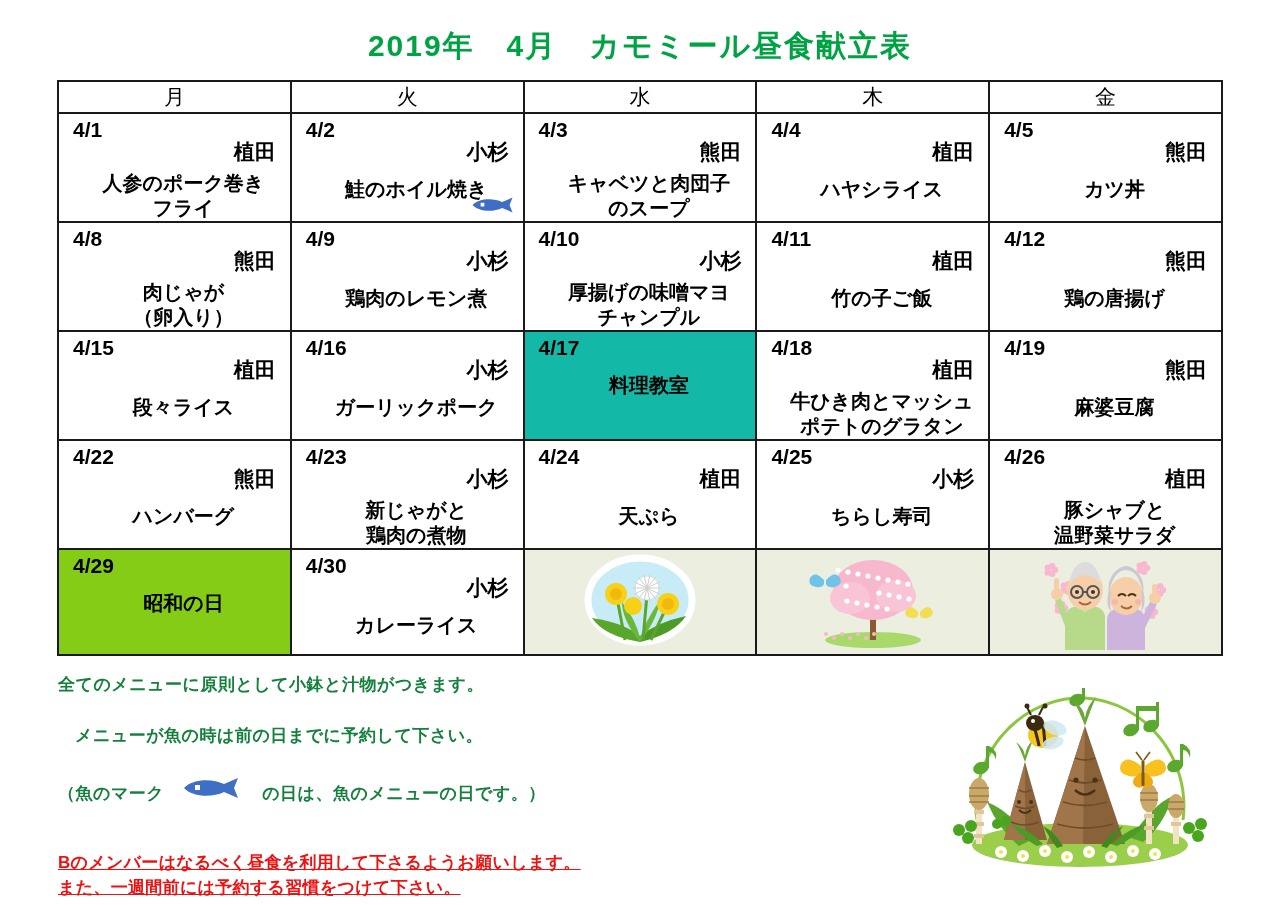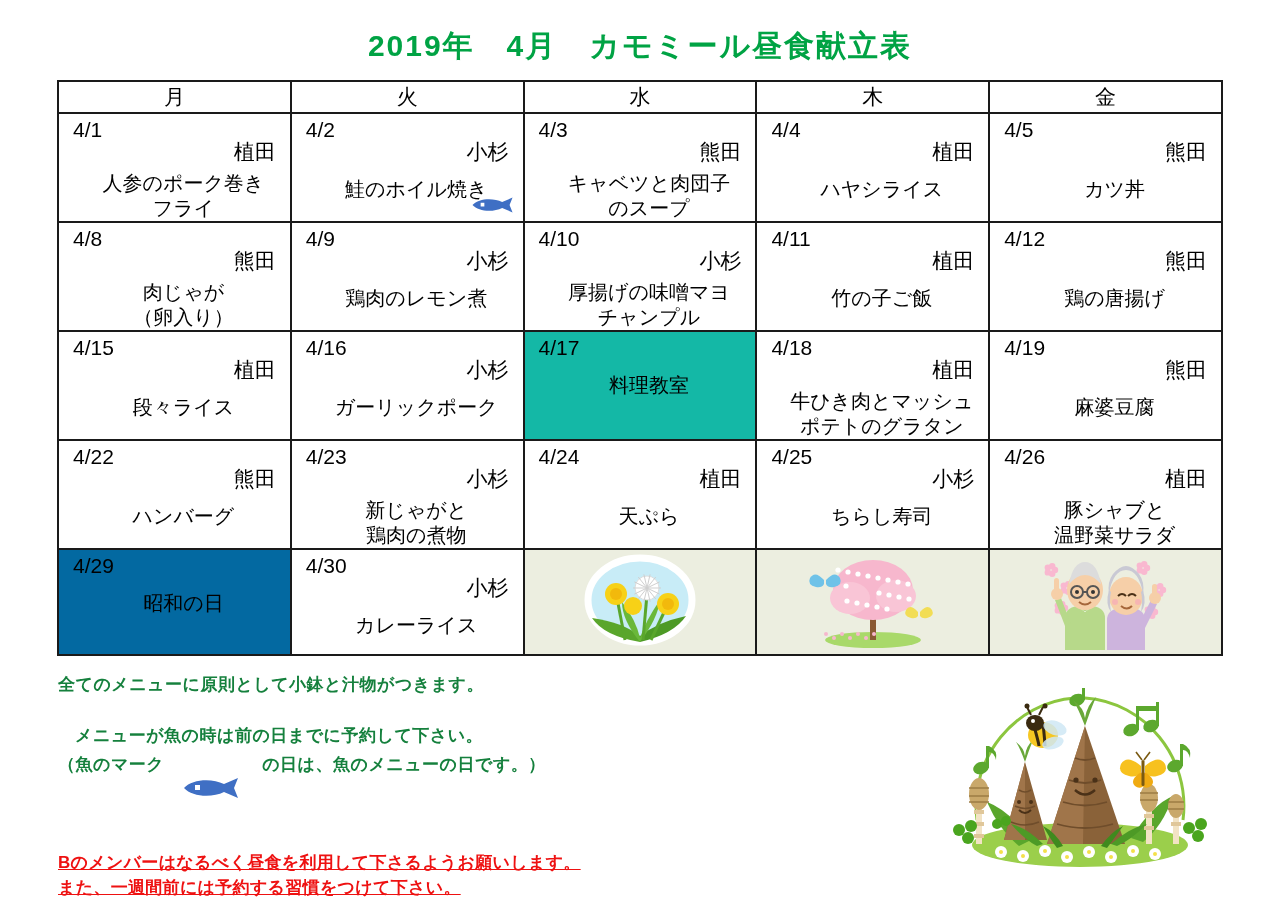--- a/index.html
+++ b/index.html
@@ -41,20 +41,21 @@
   .dow {
     height: 30px;
     font-size: 21px;
     font-weight: normal;
     text-align: center;
     line-height: 30px;
   }
   .daycell {
     height: 79px;
     position: relative;
+    font-weight: bold;
   }
   .cell-head {
     display: flex;
     justify-content: space-between;
     align-items: flex-start;
     padding: 3px 14px 0 14px;
     font-size: 21px;
     line-height: 26px;
   }
   .cell-date { white-space: nowrap; }
@@ -63,21 +64,21 @@
     text-align: center;
     font-size: 20px;
     line-height: 25px;
     padding: 12px 4px 0 22px;
     white-space: pre-line;
     position: relative;
   }
   .cell-menu.tight { padding-top: 6px; }
 
   td.hl-yellow { background: #14b8a6; }
-  td.hl-pink   { background: #0369a1; }
+  td.hl-pink   { background: #84cc16; }
   td.illus     { background: #eceee0; }
 
   
   .fish-inline {
     display: inline-block;
     vertical-align: middle;
     margin-left: 4px;
   }
 
   
@@ -90,21 +91,21 @@
   .note {
     font-size: 17px;
     font-weight: bold;
     color: #15803d;
     line-height: 25px;
     letter-spacing: 0.5px;
     white-space: pre-line;
   }
   .note.n1 { margin-bottom: 26px; }
   .note.n2 { margin-bottom: 4px; margin-left: 17px; }
-  .note-fishline { display: flex; align-items: flex-start; gap: 8px; }
+  .note-fishline { display: flex; align-items: flex-end; gap: 8px; }
   .note-red {
     color: #ee1111;
     font-size: 17px;
     font-weight: bold;
     line-height: 25px;
     letter-spacing: 0.3px;
     white-space: pre-line;
     margin-top: 44px;
     text-decoration: underline;
   }

